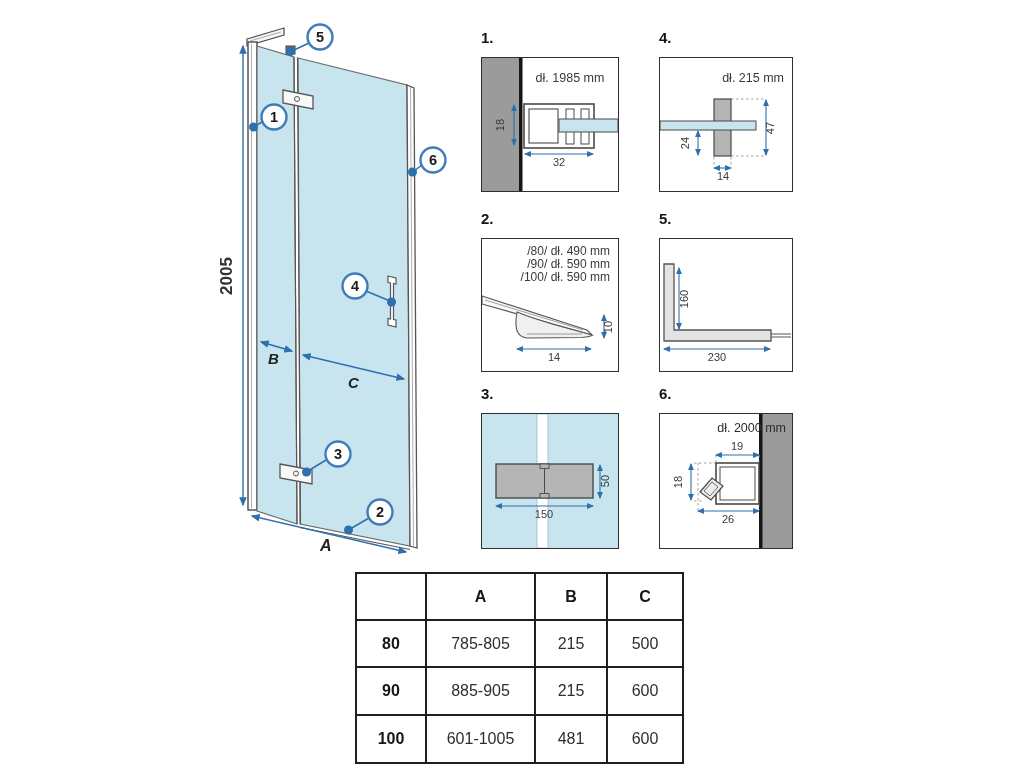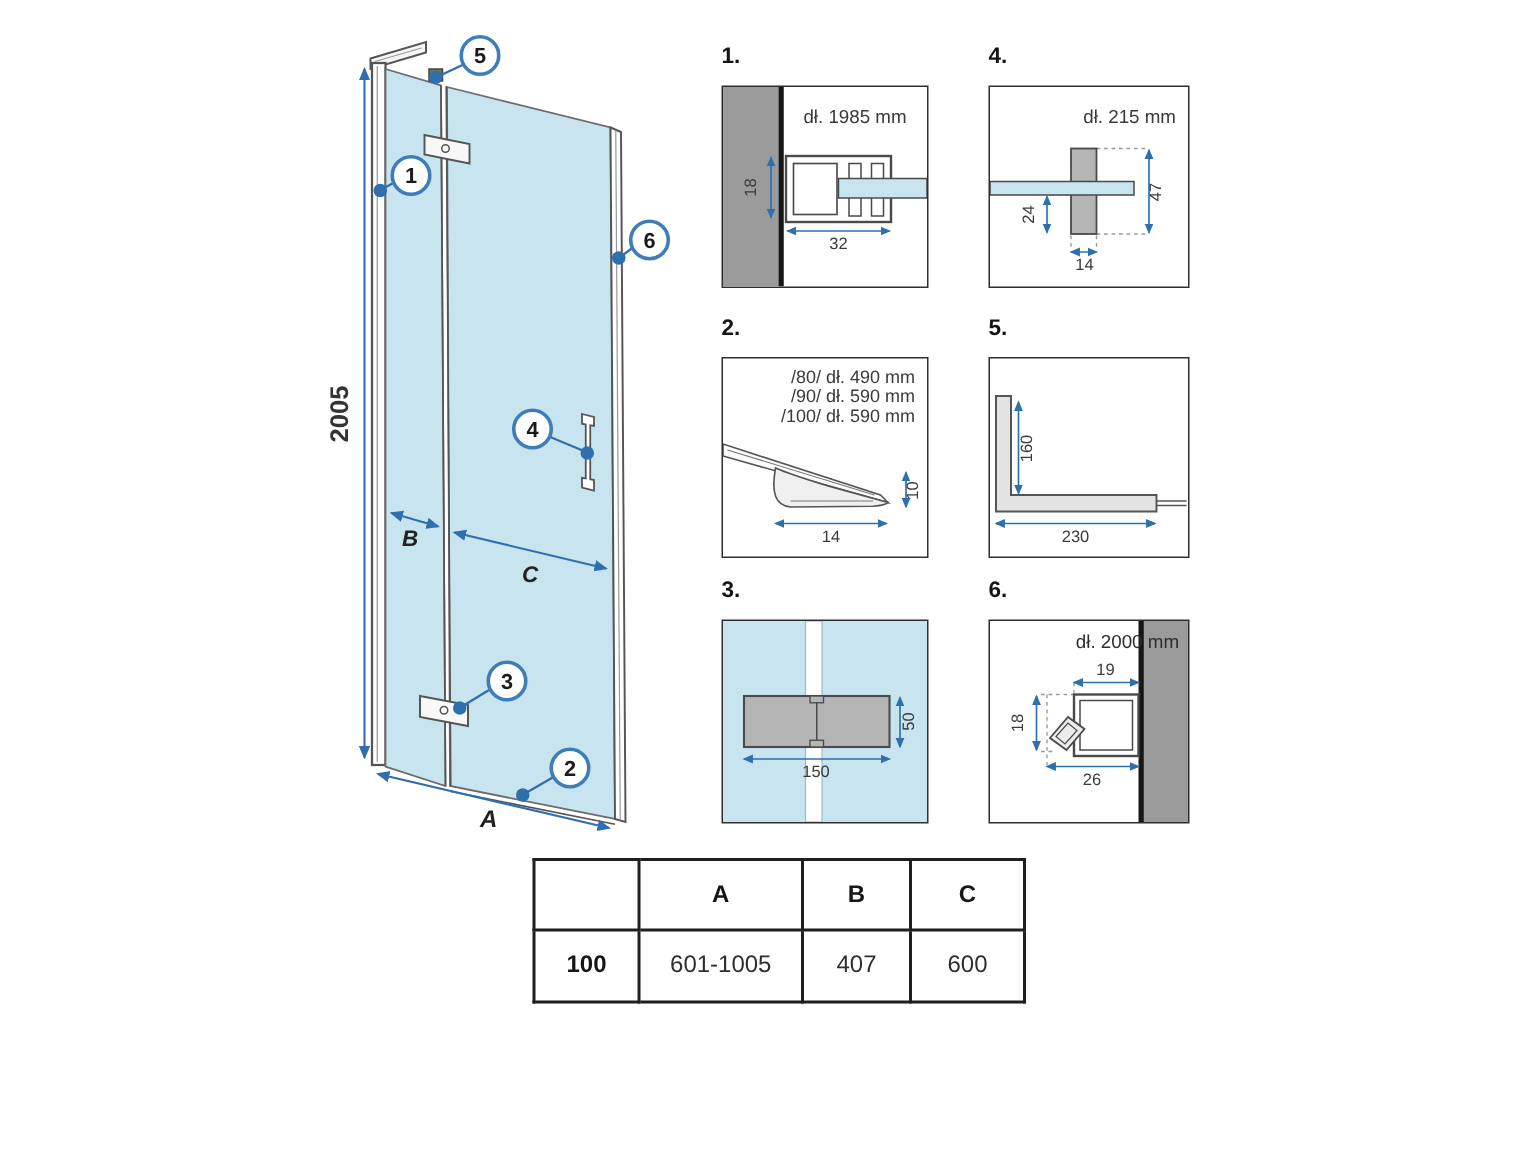--- a/index.html
+++ b/index.html
@@ -242,21 +242,33 @@
 
   <table id="spec-table">
     <tbody>
         <tr>
       <td class="hd" style="width:68px;height:45px;"></td>
       <td class="hd" style="width:107px;">A</td>
       <td class="hd" style="width:70px;">B</td>
       <td class="hd" style="width:74px;">C</td>
     </tr>
     <tr>
+      <td class="sz" style="height:45px;">80</td>
+      <td>785-805</td>
+      <td>215</td>
+      <td>500</td>
+    </tr>
+    <tr>
+      <td class="sz" style="height:46px;">90</td>
+      <td>885-905</td>
+      <td>215</td>
+      <td>600</td>
+    </tr>
+    <tr>
       <td class="sz" style="height:46px;">100</td>
       <td>601-1005</td>
-      <td>407</td>
+      <td>481</td>
       <td>600</td>
     </tr>
   </tbody>
     </table>
 
 </div>
 
 </body></html>

